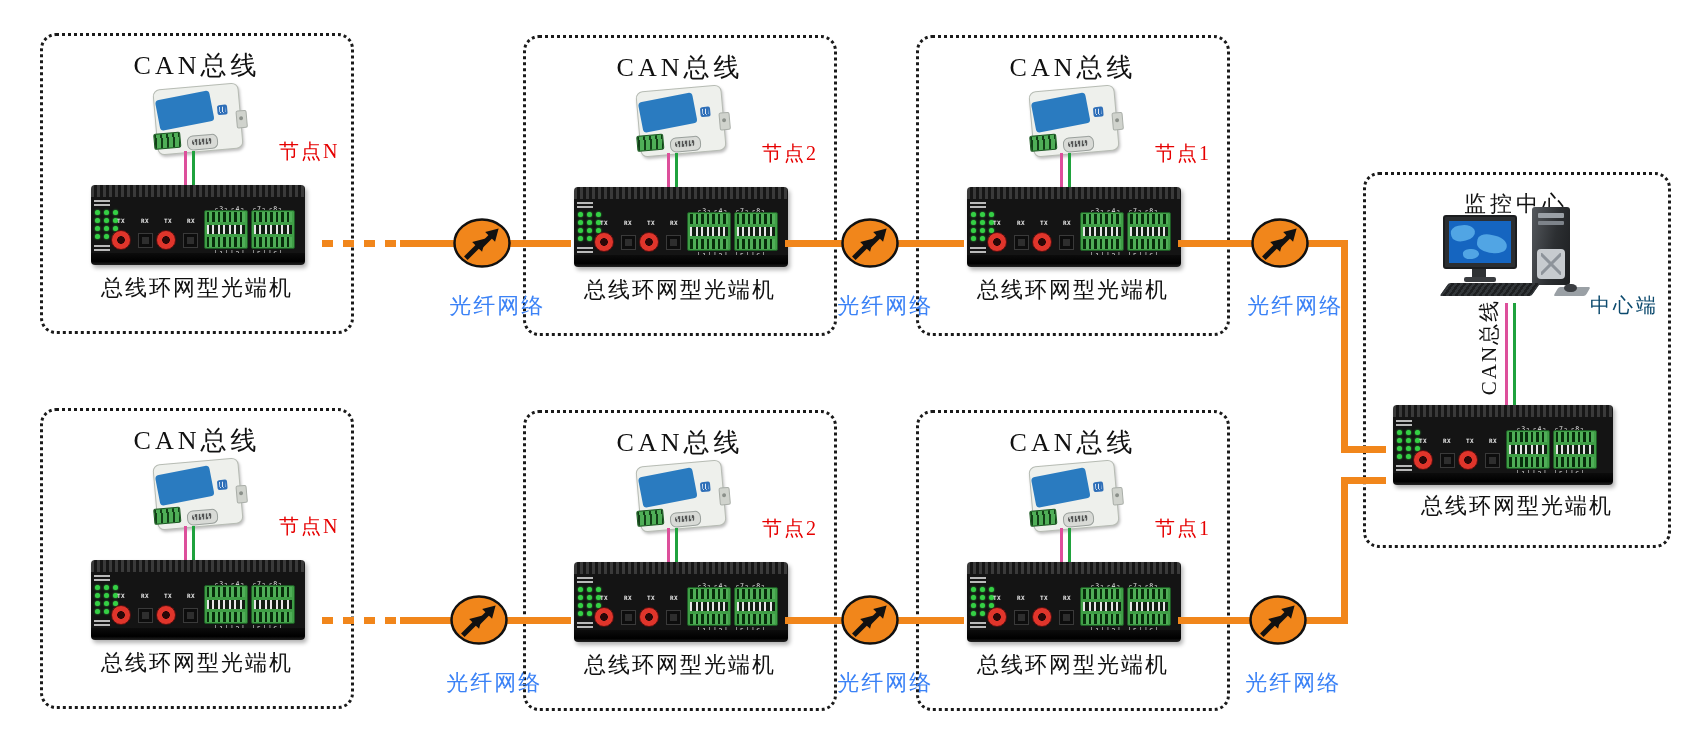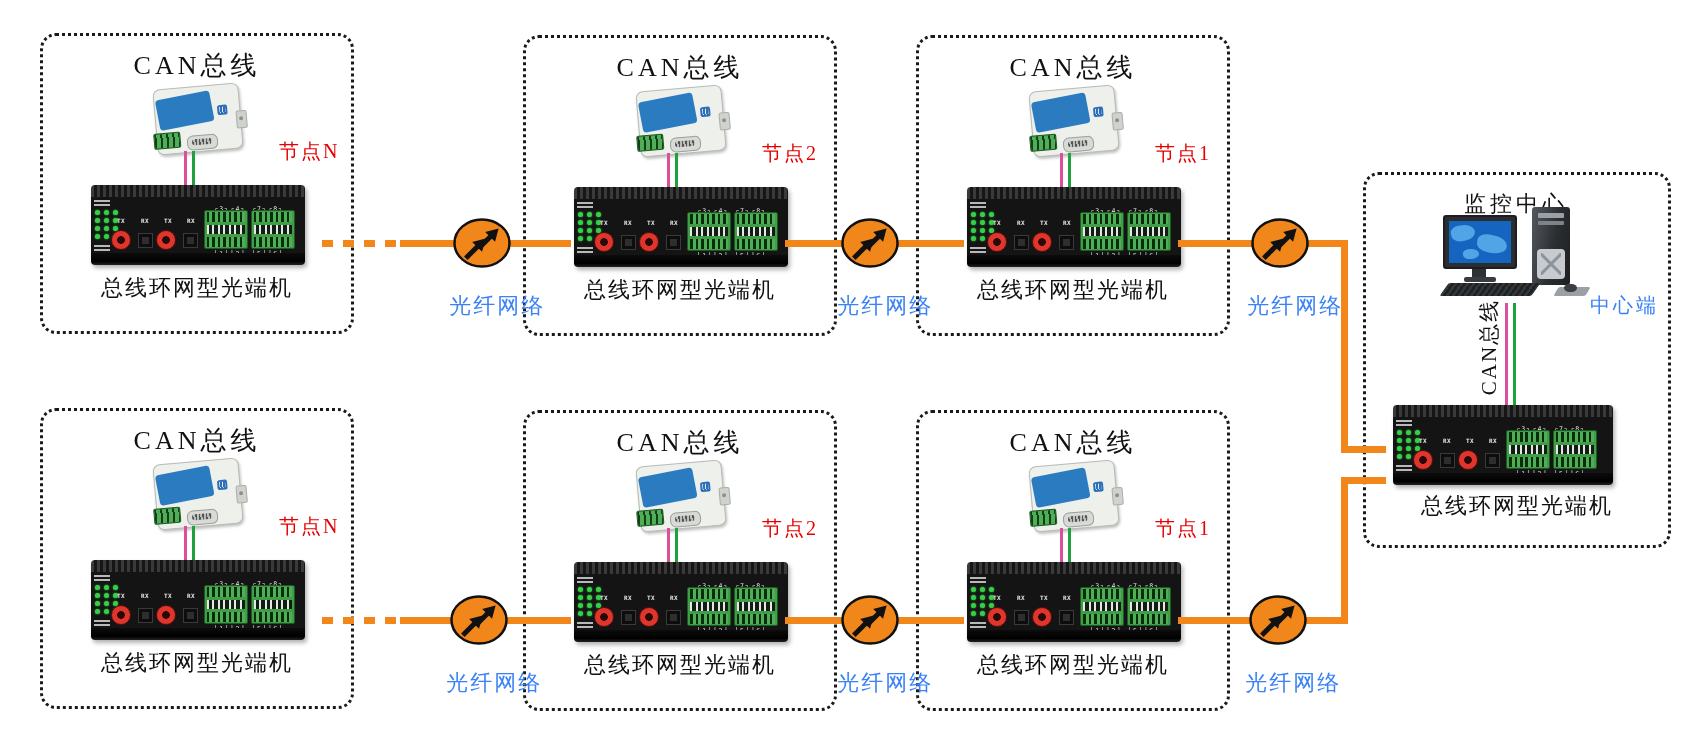--- a/index.html
+++ b/index.html
@@ -80,21 +80,21 @@
   
   .cable{position:absolute;background:#f1861b;z-index:5;}
   .cable.dash{background:repeating-linear-gradient(90deg,#f1861b 0 11px,rgba(0,0,0,0) 11px 21px);}
   
   .fiber-node{position:absolute;width:60px;height:52px;z-index:6;}
   .fiber-label{position:absolute;top:51px;left:50%;transform:translateX(-34%);
     font-size:22px;letter-spacing:2px;color:#3b82f6;white-space:nowrap;margin-top:23px;}
   
   .cb-title{position:absolute;left:55px;top:14px;width:190px;text-align:center;
     font-size:22px;letter-spacing:4px;color:#111;white-space:nowrap;}
-  .cb-side-label{position:absolute;left:224px;top:117px;font-size:20px;letter-spacing:3px;color:#3b82f6;white-space:nowrap;}
+  .cb-side-label{position:absolute;left:224px;top:117px;font-size:20px;letter-spacing:3px;color:#0c4a6e;white-space:nowrap;}
   .cb-bus-label{position:absolute;left:58px;top:159px;width:128px;height:26px;text-align:center;
     font-size:21px;letter-spacing:2px;color:#111;transform:rotate(-90deg);white-space:nowrap;}
   .center-box .wire{top:128px;height:104px;}
   .center-box .wire.pink{left:139px;}
   .center-box .wire.green{left:147px;}
   .center-box .otn-slot{left:27px;top:230px;width:220px;}
   .cb-caption{position:absolute;top:316px;left:0;width:100%;text-align:center;
     font-size:22px;letter-spacing:2px;color:#111;white-space:nowrap;}
   
   .computer{position:absolute;left:72px;top:32px;width:156px;height:92px;}

